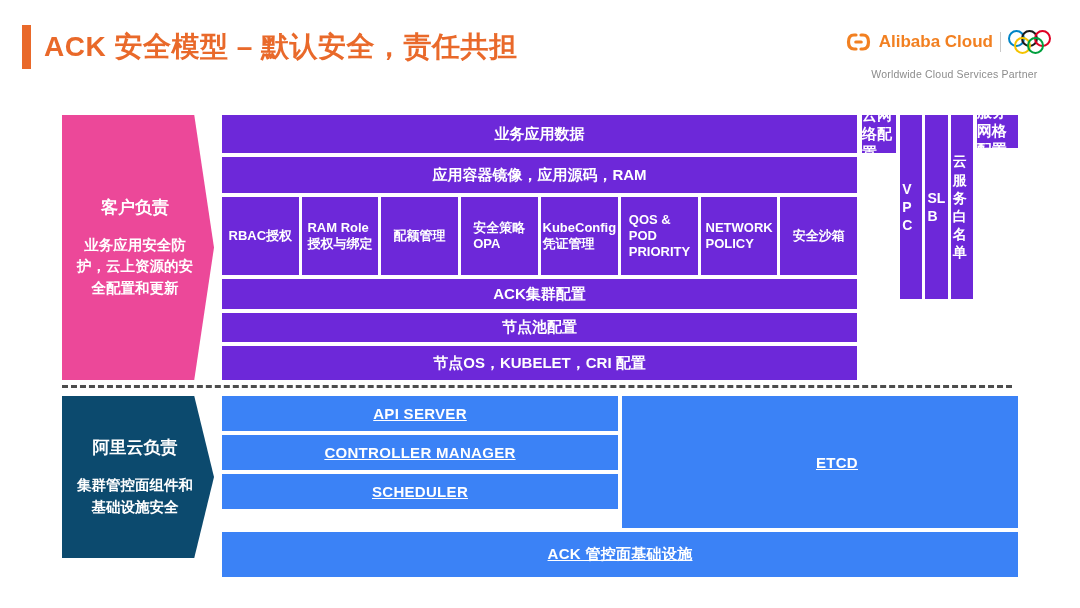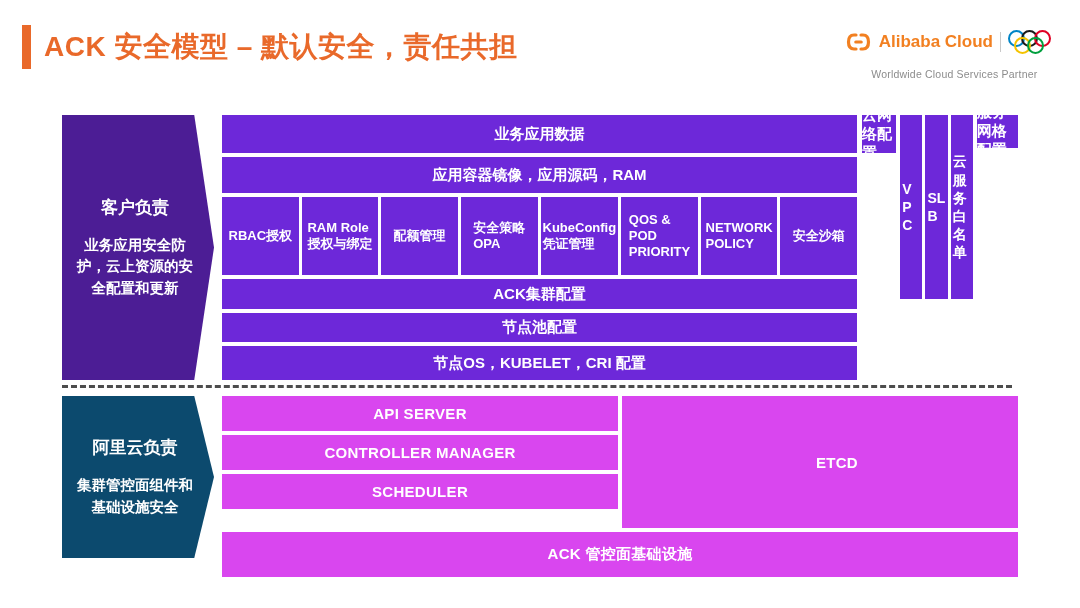--- a/index.html
+++ b/index.html
@@ -24,21 +24,21 @@
   .ring.red{left:26px;top:2px;border-color:#DF0024;}
   .ring.yellow{left:6px;top:9px;border-color:#F4C300;}
   .ring.green{left:19px;top:9px;border-color:#009F3D;}
   .logo-tagline{margin-top:12px;font-size:10.5px;color:#8c8c8c;letter-spacing:0.2px;white-space:nowrap;}
   
   .arrow{
     position:absolute;left:62px;width:152px;display:flex;flex-direction:column;justify-content:center;
     align-items:center;color:#fff;text-align:center;padding:0 14px 0 8px;box-sizing:border-box;
     clip-path:polygon(0 0,87% 0,100% 50%,87% 100%,0 100%);
   }
-  .arrow-blue{top:115px;height:265px;background:#4c1d95;}
+  .arrow-blue{top:115px;height:265px;background:#ec4899;}
   .arrow-orange{top:396px;height:162px;background:#0c4a6e;}
   .arrow-title{font-size:17px;font-weight:bold;margin-bottom:16px;}
   .arrow-desc{font-size:14.5px;font-weight:bold;line-height:1.45;}
   
   .center-stack{position:absolute;left:222px;top:115px;width:635px;display:flex;flex-direction:column;gap:4px;}
   .bluebox{background:#6d28d9;color:#fff;display:flex;align-items:center;justify-content:center;
     font-weight:bold;text-align:left;box-sizing:border-box;}
   .row-wide{font-size:15px;}
   .r1{height:38px;}.r2{height:36px;}.r4{height:30px;}.r5{height:29px;}.r6{height:34px;}
   .matrix{height:78px;display:flex;gap:3px;}
@@ -46,22 +46,22 @@
   
   .right-stack{position:absolute;left:862px;top:115px;width:156px;display:flex;flex-direction:row;gap:4px;}
   .net-top{height:38px;font-size:15px;}
   .net-cols{height:184px;display:flex;gap:3px;}
   .net-col{flex:1;font-size:14px;line-height:1.3;word-break:break-all;padding:2px;}
   .net-bottom{height:33px;font-size:15px;}
   
   .dashed-sep{position:absolute;left:62px;top:385px;width:950px;height:0;border-top:3px dashed #4d4d4d;}
   
   .orange-grid{position:absolute;left:222px;top:396px;width:796px;display:flex;flex-direction:column;gap:4px;}
-  .orangebox{background:#d946ef;color:#fff;display:flex;align-items:center;justify-content:center;
-    font-weight:bold;font-size:15px;text-align:center;box-sizing:border-box;letter-spacing:0.3px;}
+  .orangebox{background:#3b82f6;color:#fff;display:flex;align-items:center;justify-content:center;
+    font-weight:bold;font-size:15px;text-align:center;box-sizing:border-box;letter-spacing:0.3px;text-decoration:underline;}
   .og-top{display:flex;gap:4px;}
   .og-left{width:396px;display:flex;flex-direction:column;gap:4px;}
   .og-left .orangebox{height:35px;}
   .og-etcd{flex:1;height:132px;padding-left:34px;}
   .og-base{height:45px;}
 </style>
 </head>
 <body>
 
 <div class="slide">

